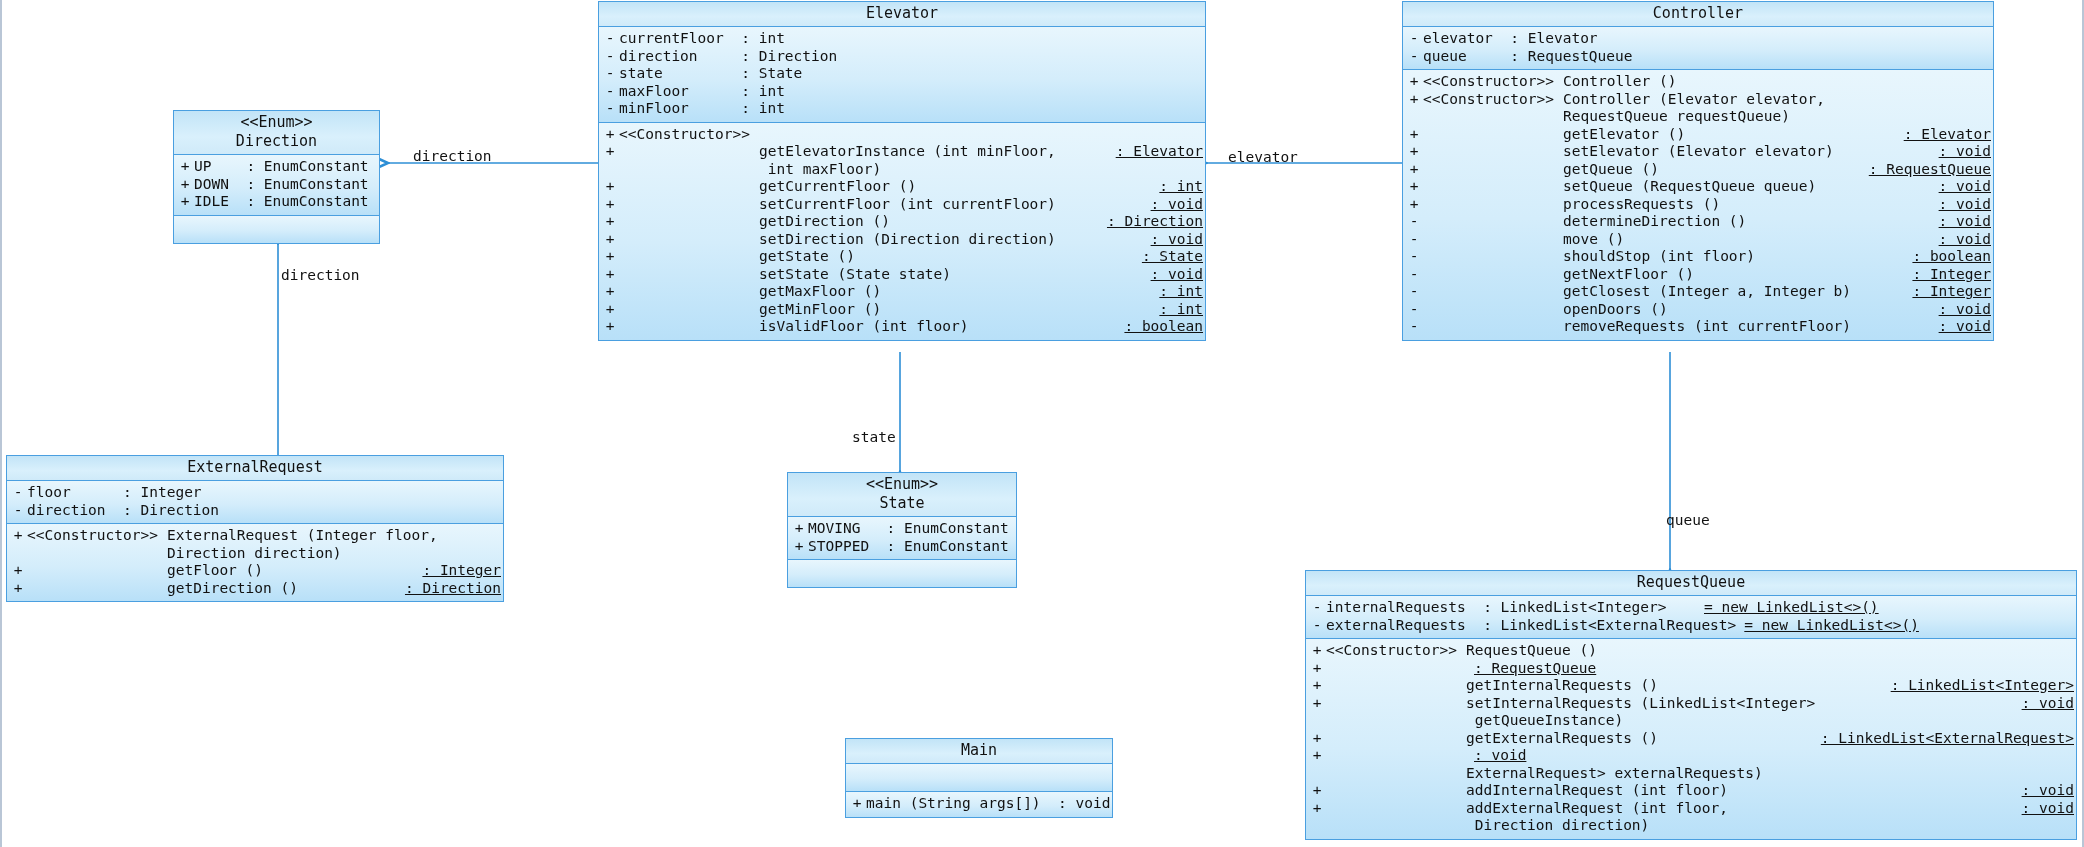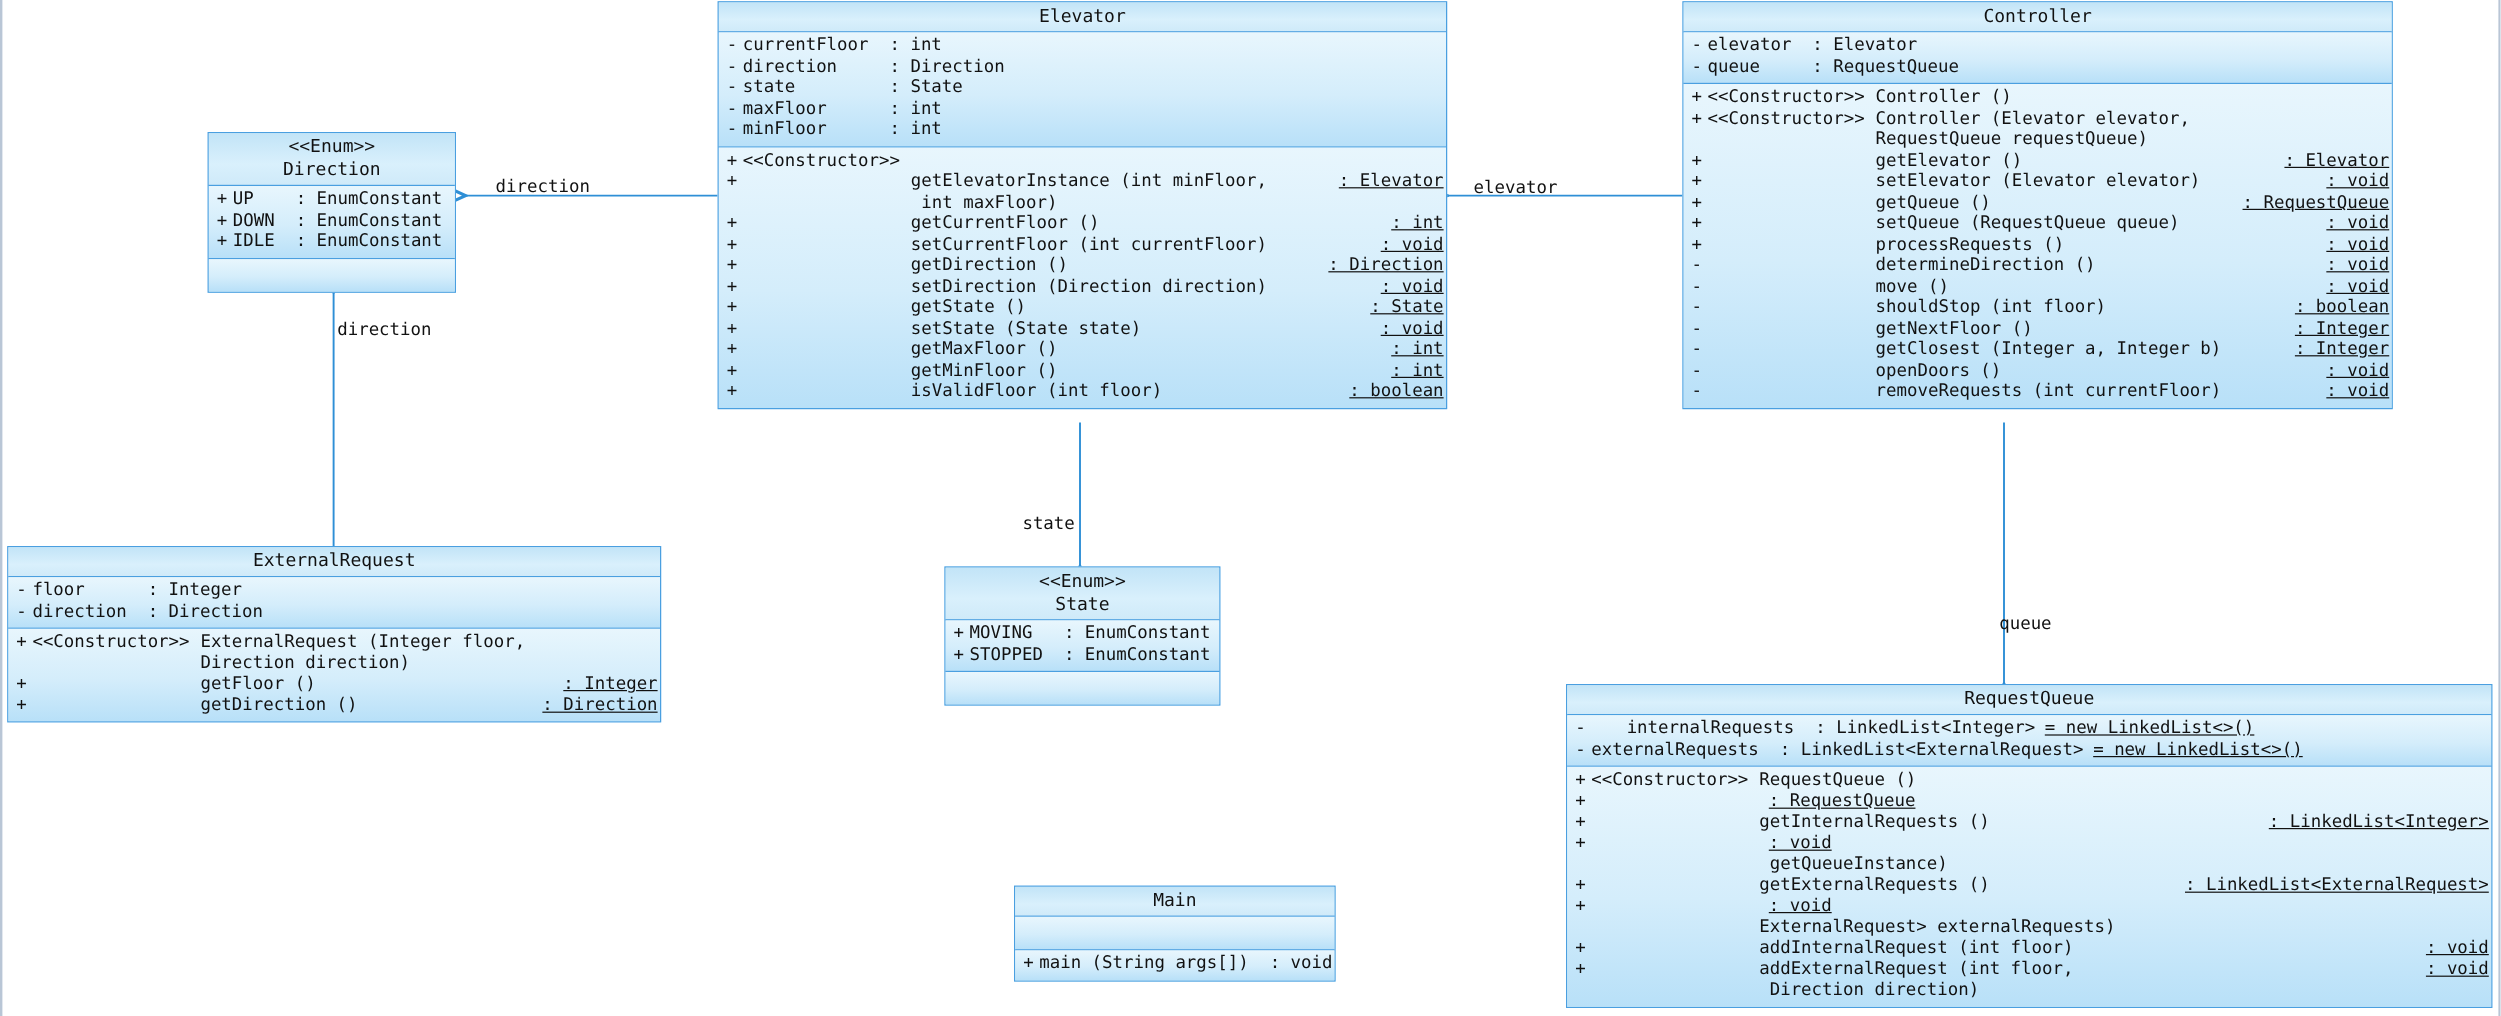--- a/index.html
+++ b/index.html
@@ -204,45 +204,45 @@
 
   <div class="uml-class" id="cls-state" style="left:787px; top:472px; width:230px;">
     <div class="uml-title two-line"><span>&lt;&lt;Enum&gt;&gt;</span><br><span>State</span></div>
     <div class="uml-compartment">
         <div class="row"><span class="vis">+</span><span class="sig">MOVING   : EnumConstant</span></div>
         <div class="row"><span class="vis">+</span><span class="sig">STOPPED  : EnumConstant</span></div>
       </div>
     <div class="uml-compartment empty"></div>
   </div>
 
-  <div class="uml-class" id="cls-extreq" style="left:6px; top:455px; width:545px;">
+  <div class="uml-class" id="cls-extreq" style="left:6px; top:455px; width:498px;">
     <div class="uml-title">ExternalRequest</div>
     <div class="uml-compartment">
         <div class="row"><span class="vis">-</span><span class="sig">floor      : Integer</span></div>
         <div class="row"><span class="vis">-</span><span class="sig">direction  : Direction</span></div>
       </div>
     <div class="uml-compartment">
         <div class="row"><span class="vis">+</span><span class="stereo" style="width: 140px; flex: 0 0 140px;">&lt;&lt;Constructor&gt;&gt;</span><span class="sig">ExternalRequest (Integer floor,</span><span class="ret"></span></div>
         <div class="row cont-row"><span class="vis"></span><span class="stereo" style="width: 140px; flex: 0 0 140px;"></span><span class="sig" style="padding-left: 0px;">Direction direction)</span><span class="ret"></span></div>
         <div class="row"><span class="vis">+</span><span class="stereo" style="width: 140px; flex: 0 0 140px;"></span><span class="sig">getFloor ()</span><span class="ret">: Integer</span></div>
         <div class="row"><span class="vis">+</span><span class="stereo" style="width: 140px; flex: 0 0 140px;"></span><span class="sig">getDirection ()</span><span class="ret">: Direction</span></div>
       </div>
   </div>
 
   <div class="uml-class" id="cls-reqqueue" style="left:1305px; top:570px; width:772px;">
     <div class="uml-title">RequestQueue</div>
     <div class="uml-compartment">
-        <div class="row"><span class="vis">-</span><span class="sig" style="flex: 0 0 370px; text-align: right;">internalRequests  : LinkedList&lt;Integer&gt;</span><span class="ret">= new LinkedList&lt;&gt;()</span></div>
+        <div class="row"><span class="vis">-</span><span class="sig" style="flex: 0 0 370px;">internalRequests  : LinkedList&lt;Integer&gt;</span><span class="ret">= new LinkedList&lt;&gt;()</span></div>
         <div class="row"><span class="vis">-</span><span class="sig" style="flex: 0 0 370px;">externalRequests  : LinkedList&lt;ExternalRequest&gt;</span><span class="ret">= new LinkedList&lt;&gt;()</span></div>
       </div>
     <div class="uml-compartment">
         <div class="row"><span class="vis">+</span><span class="stereo" style="width: 140px; flex: 0 0 140px;">&lt;&lt;Constructor&gt;&gt;</span><span class="sig">RequestQueue ()</span><span class="ret"></span></div>
         <div class="row"><span class="vis">+</span><span class="stereo" style="width: 140px; flex: 0 0 140px;"></span><span class="ret">: RequestQueue</span></div>
         <div class="row"><span class="vis">+</span><span class="stereo" style="width: 140px; flex: 0 0 140px;"></span><span class="sig">getInternalRequests ()</span><span class="ret">: LinkedList&lt;Integer&gt;</span></div>
-        <div class="row"><span class="vis">+</span><span class="stereo" style="width: 140px; flex: 0 0 140px;"></span><span class="ret">: void</span></div>
+        <div class="row"><span class="vis">+</span><span class="stereo" style="width: 140px; flex: 0 0 140px;"></span><span class="sig">setInternalRequests (LinkedList&lt;Integer&gt;</span><span class="ret">: void</span></div>
         <div class="row cont-row"><span class="vis"></span><span class="stereo" style="width: 140px; flex: 0 0 140px;"></span><span class="sig"> getQueueInstance)</span><span class="ret"></span></div>
         <div class="row"><span class="vis">+</span><span class="stereo" style="width: 140px; flex: 0 0 140px;"></span><span class="sig">getExternalRequests ()</span><span class="ret">: LinkedList&lt;ExternalRequest&gt;</span></div>
         <div class="row"><span class="vis">+</span><span class="stereo" style="width: 140px; flex: 0 0 140px;"></span><span class="ret">: void</span></div>
         <div class="row cont-row"><span class="vis"></span><span class="stereo" style="width: 140px; flex: 0 0 140px;"></span><span class="sig">ExternalRequest&gt; externalRequests)</span><span class="ret"></span></div>
         <div class="row"><span class="vis">+</span><span class="stereo" style="width: 140px; flex: 0 0 140px;"></span><span class="sig">addInternalRequest (int floor)</span><span class="ret">: void</span></div>
         <div class="row"><span class="vis">+</span><span class="stereo" style="width: 140px; flex: 0 0 140px;"></span><span class="sig">addExternalRequest (int floor,</span><span class="ret">: void</span></div>
         <div class="row cont-row"><span class="vis"></span><span class="stereo" style="width: 140px; flex: 0 0 140px;"></span><span class="sig"> Direction direction)</span><span class="ret"></span></div>
       </div>
   </div>
 

